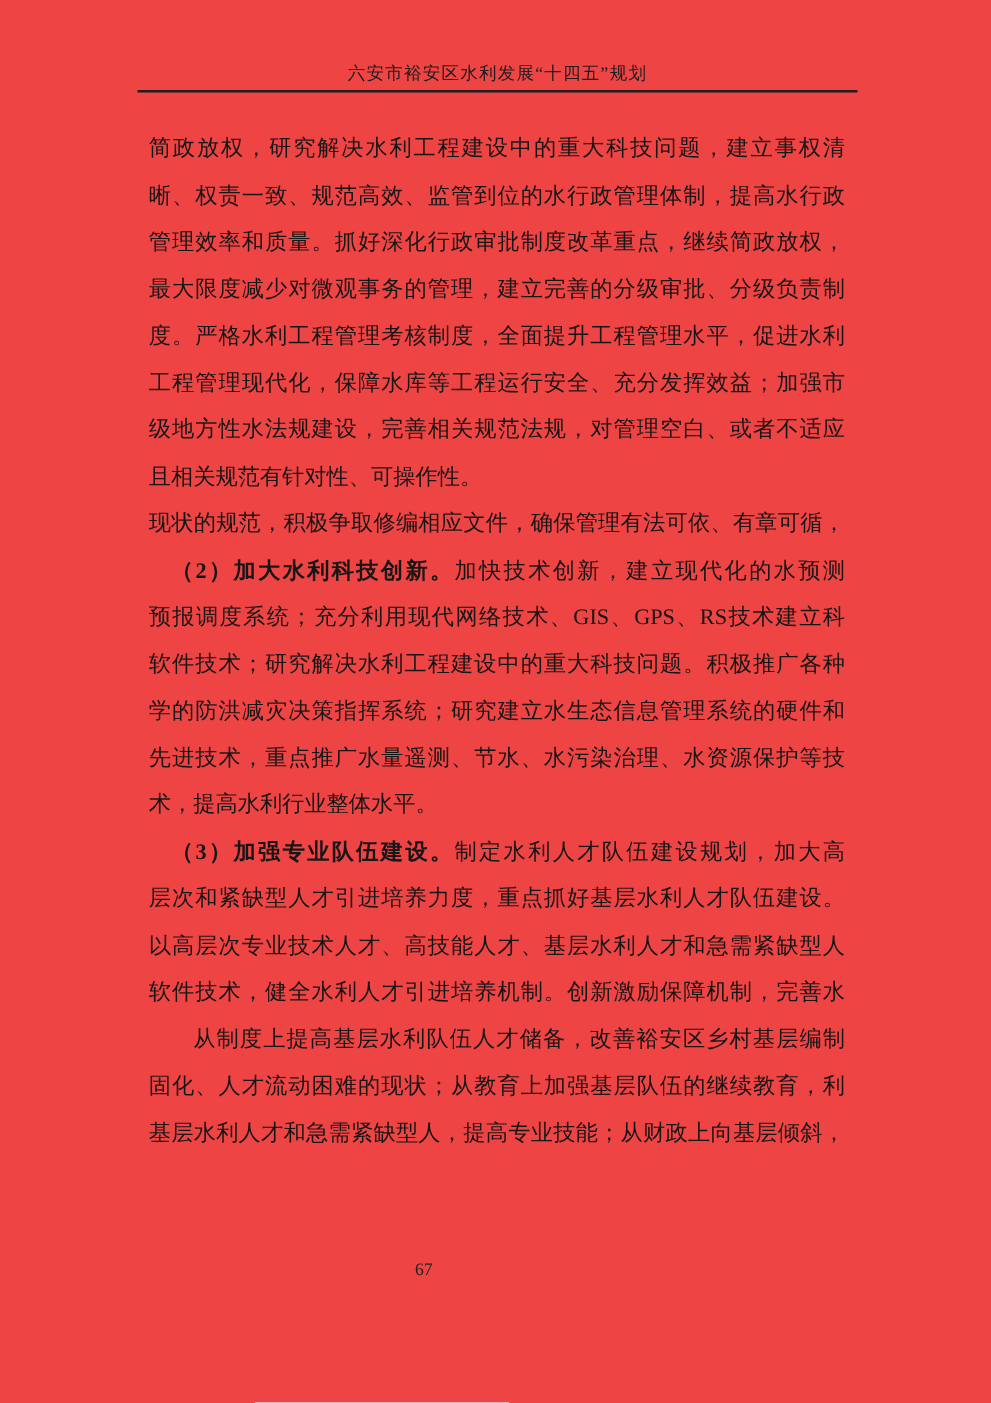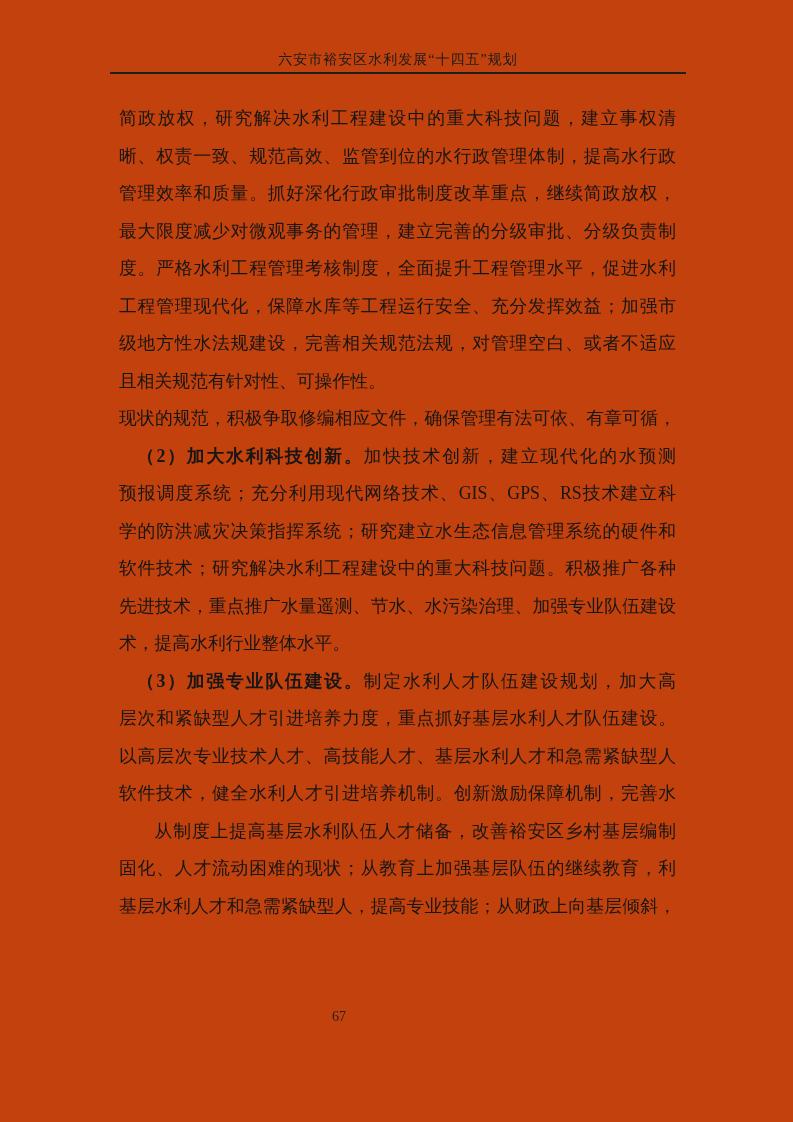--- a/index.html
+++ b/index.html
@@ -4,21 +4,21 @@
 <style>
   html, body {
     margin: 0;
     padding: 0;
     background: #ffffff;
   }
   .page {
     position: relative;
     width: 793px;
     height: 1122px;
-    background: #c2410c;
+    background: #ef4444;
     overflow: hidden;
     font-family: "Liberation Serif", "DejaVu Serif", serif;
     color: #161616;
     text-decoration: underline;
   }
   
   .header {
     position: absolute;
     top: 51px;
     left: 110px;
@@ -90,23 +90,23 @@
       <div class="line">度。严格水利工程管理考核制度，全面提升工程管理水平，促进水利</div>
       <div class="line">工程管理现代化，保障水库等工程运行安全、充分发挥效益；加强市</div>
       <div class="line">级地方性水法规建设，完善相关规范法规，对管理空白、或者不适应</div>
       <div class="line end">且相关规范有针对性、可操作性。</div>
       <div class="line">现状的规范，积极争取修编相应文件，确保管理有法可依、有章可循，</div>
     </div>
 
     <div class="para">
       <div class="line indent1"><span class="lead">（2）加大水利科技创新。</span><span>加快技术创新，建立现代化的水预测</span></div>
       <div class="line">预报调度系统；充分利用现代网络技术、GIS、GPS、RS技术建立科</div>
+      <div class="line">软件技术；研究解决水利工程建设中的重大科技问题。积极推广各种</div>
       <div class="line">学的防洪减灾决策指挥系统；研究建立水生态信息管理系统的硬件和</div>
-      <div class="line">软件技术；研究解决水利工程建设中的重大科技问题。积极推广各种</div>
-      <div class="line">先进技术，重点推广水量遥测、节水、水污染治理、加强专业队伍建设</div>
+      <div class="line">先进技术，重点推广水量遥测、节水、水污染治理、水资源保护等技</div>
       <div class="line end">术，提高水利行业整体水平。</div>
     </div>
 
     <div class="para">
       <div class="line indent1"><span class="lead">（3）加强专业队伍建设。</span><span>制定水利人才队伍建设规划，加大高</span></div>
       <div class="line">层次和紧缺型人才引进培养力度，重点抓好基层水利人才队伍建设。</div>
       <div class="line">以高层次专业技术人才、高技能人才、基层水利人才和急需紧缺型人</div>
       <div class="line">软件技术，健全水利人才引进培养机制。创新激励保障机制，完善水</div>
     </div>
 

